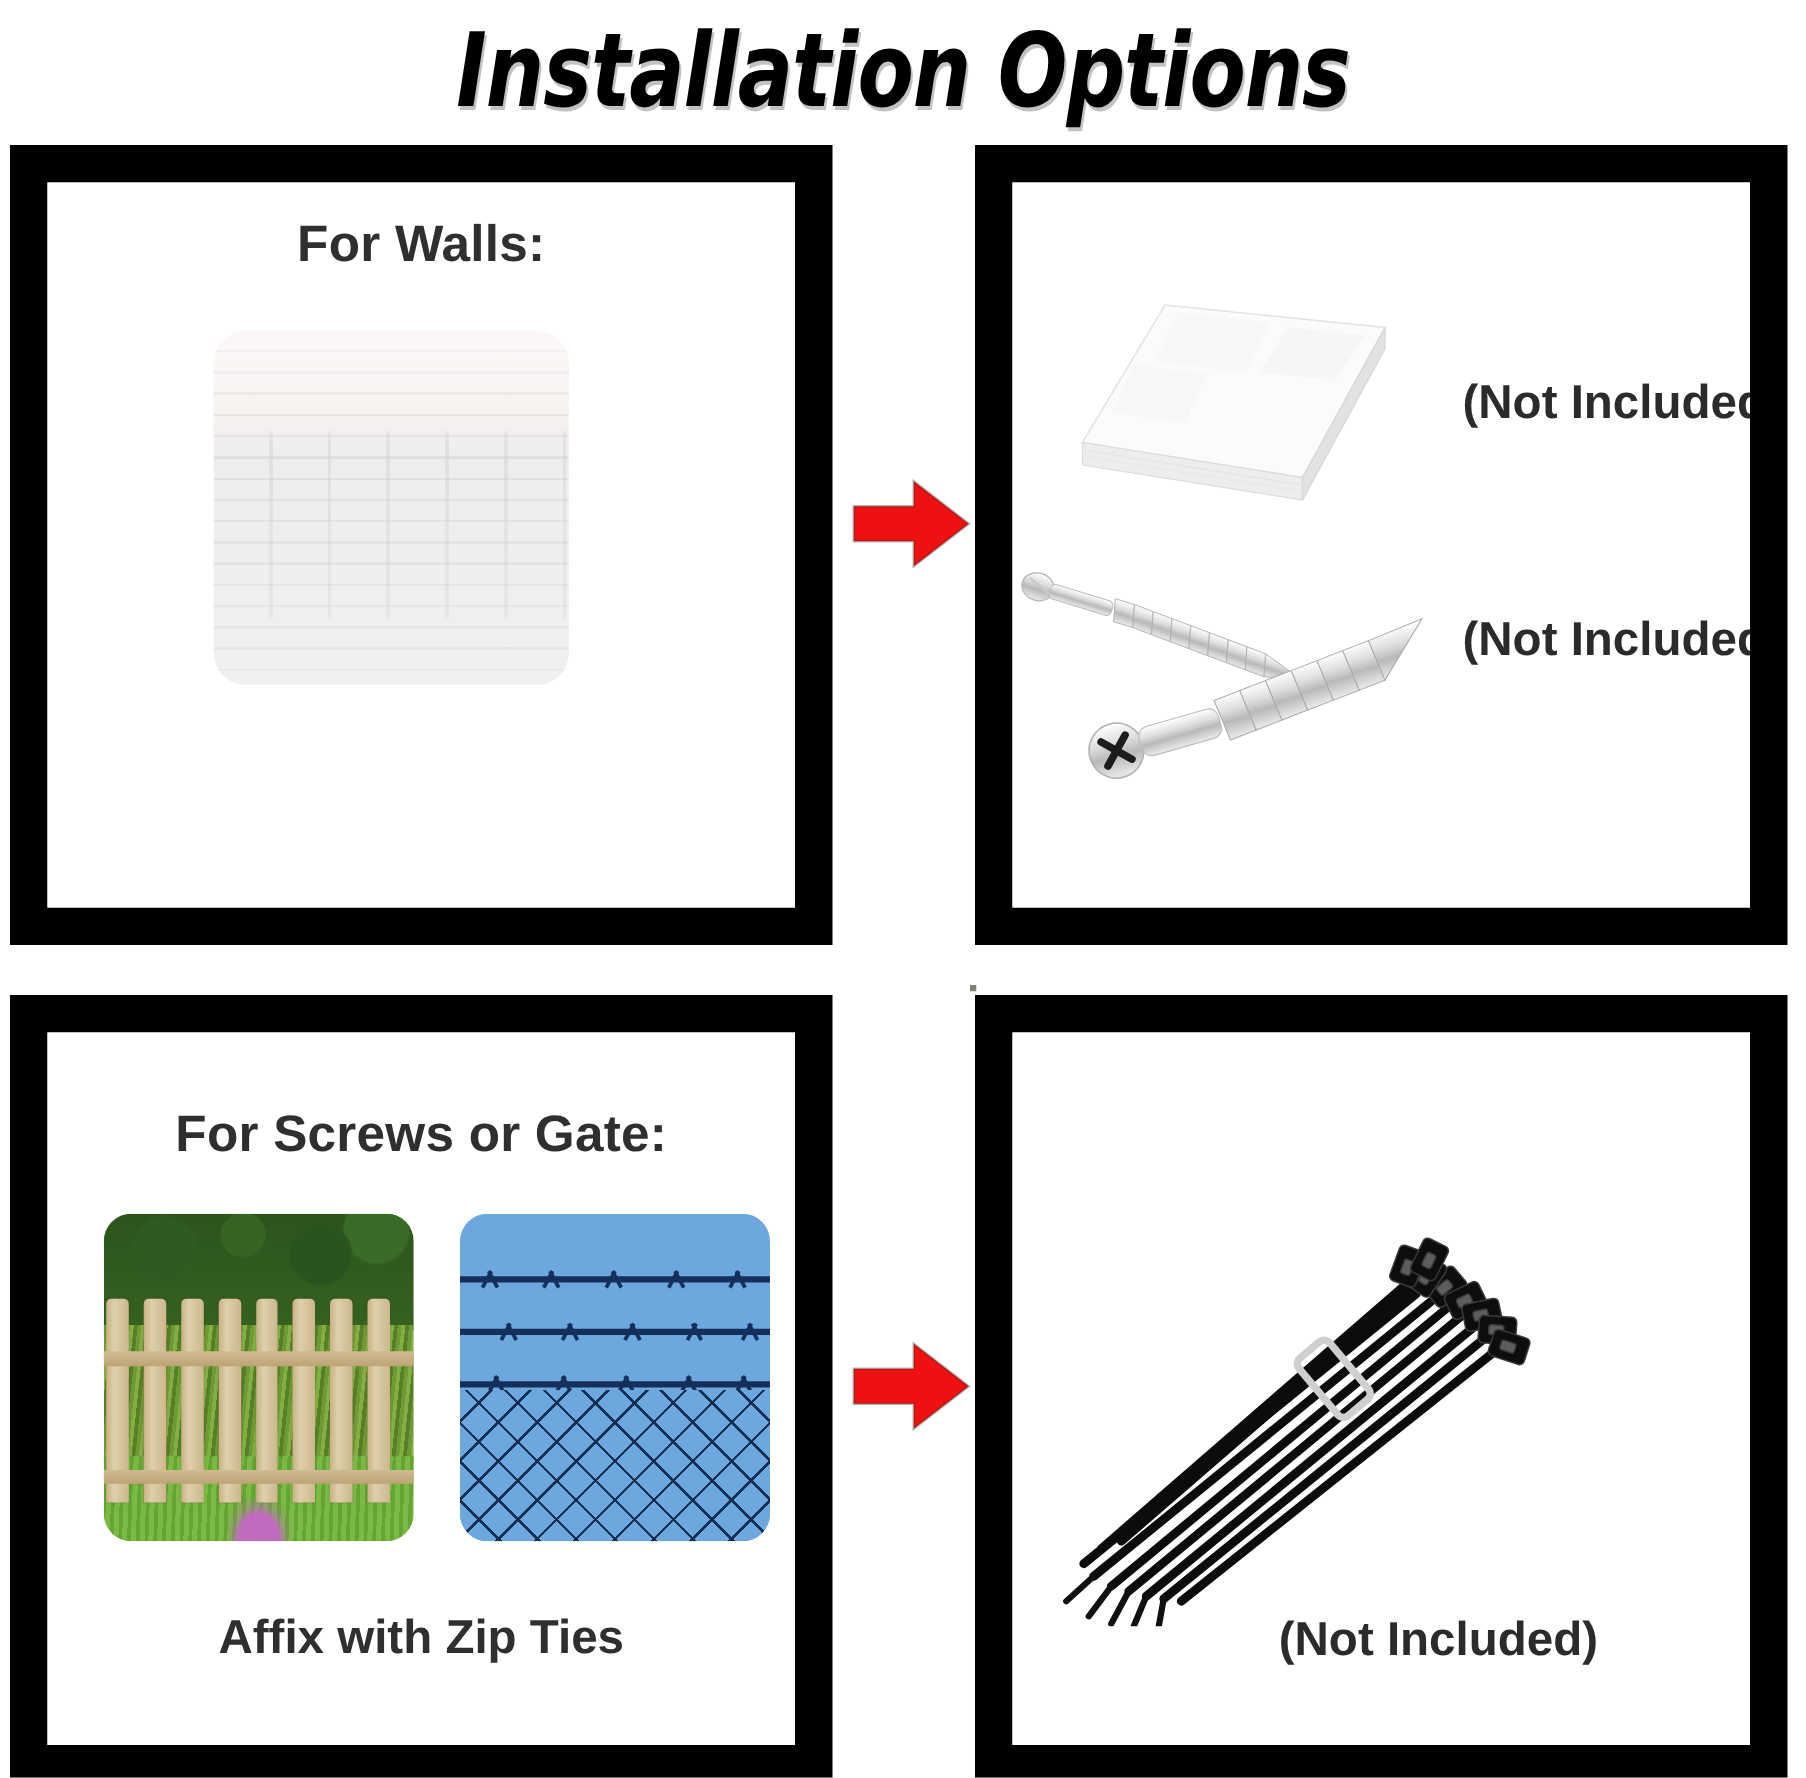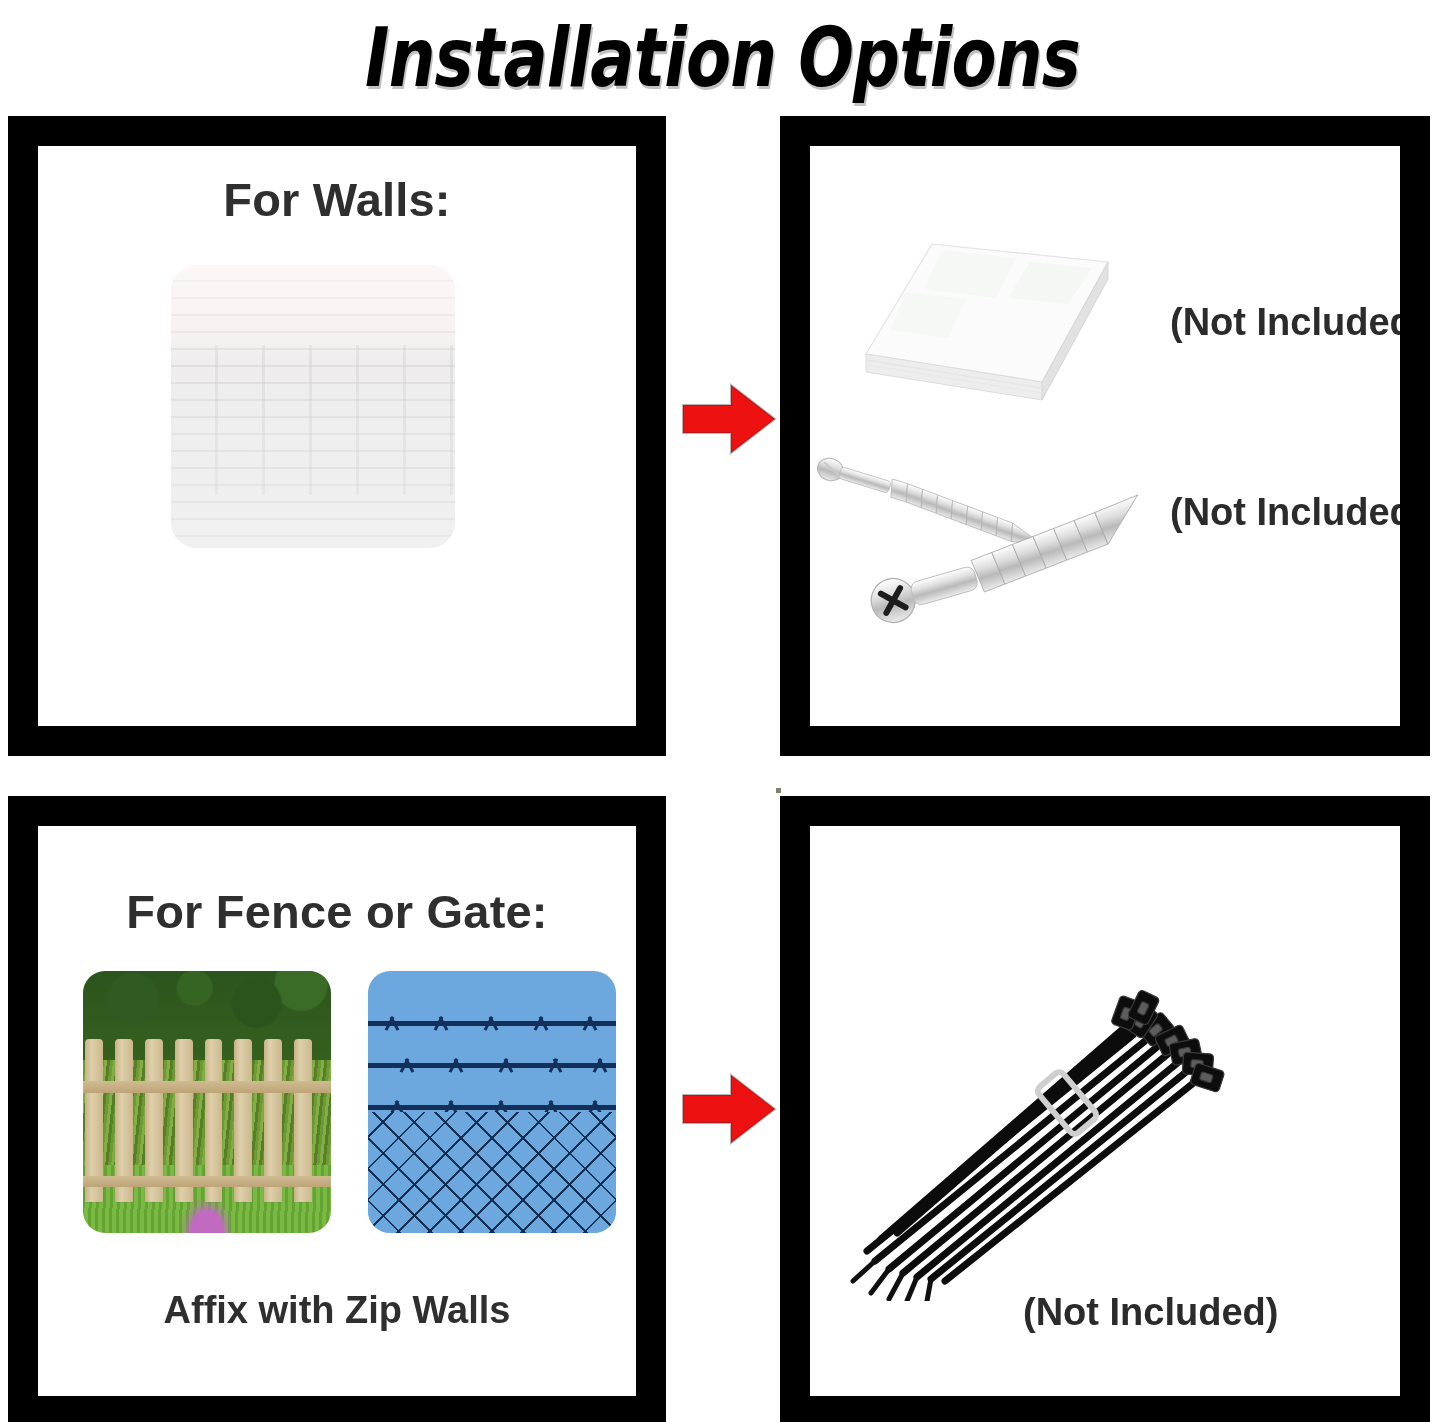--- a/index.html
+++ b/index.html
@@ -24,21 +24,21 @@
   
   .panel{position:absolute;background:#ffffff;border:30px solid #000000;box-sizing:border-box;}
   .panel-inner{position:absolute;left:0;top:0;right:0;bottom:0;background:#fff;overflow:hidden;}
   #panel-walls   {left:8px;  top:100px;  width:658px; height:640px;}
   #panel-hardware{left:780px;top:100px;  width:650px; height:640px;}
   #panel-fence   {left:8px;  top:780px;  width:658px; height:630px;}
   #panel-zipties {left:780px;top:780px;  width:650px; height:630px;}
 
   .panel-heading{
     position:absolute;left:0;width:100%;text-align:center;
-    font-size:47px;font-weight:bold;color:#2f2f2f;letter-spacing:.2px;
+    font-size:41px;font-weight:bold;color:#2f2f2f;letter-spacing:.2px;
   }
   .panel-caption{
     position:absolute;left:0;width:100%;text-align:center;
     font-size:38px;font-weight:bold;color:#2f2f2f;line-height:49px;
   }
   .note-label{
     position:absolute;font-size:38px;font-weight:bold;color:#2b2b2b;white-space:nowrap;
   }
 
   
@@ -201,21 +201,21 @@
         </svg>
       </div>
 
       <div class="note-label" style="left:360px;top:345px;">(Not Included)</div>
     </div>
   </div>
 
   <div class="panel" id="panel-fence">
     <div class="panel-inner">
 
-      <div class="panel-heading" style="top:58px;">For Fence or Gate:</div>
+      <div class="panel-heading" style="top:58px;">For Screws or Gate:</div>
 
       <div class="photo" id="photo-picket" style="left:45px;top:145px;">
         <div class="pk-hedge"></div>
         <div class="pk-grassbg"></div>
         <div class="pk-lawn"></div>
         <div class="pk-path"></div>
         <div class="pk-pickets">
           <div class="picket" style="left:1%;"></div>
           <div class="picket" style="left:13%;"></div>
           <div class="picket" style="left:25%;"></div>
@@ -264,21 +264,21 @@
             <span class="barb2" style="left:54%"></span>
           <span class="barb" style="left:72%"></span>
             <span class="barb2" style="left:74%"></span>
           <span class="barb" style="left:90%"></span>
             <span class="barb2" style="left:92%"></span>
         </div>
         <div class="cl-rail" style="top:60%;"></div>
         <div class="cl-mesh"></div>
       </div>
 
-      <div class="panel-caption" style="top:460px;">Affix with Zip Walls</div>
+      <div class="panel-caption" style="top:460px;">Affix with Zip Ties</div>
     </div>
   </div>
 
   <div class="panel" id="panel-zipties">
     <div class="panel-inner">
 
       <div class="ziptie-bundle" style="left:35px;top:95px;">
         <svg width="480" height="380" viewBox="0 0 480 380">
           <g stroke="#0c0c0c" stroke-width="7" stroke-linecap="round" fill="none">
             <path d="M30 340 L300 120"></path>

